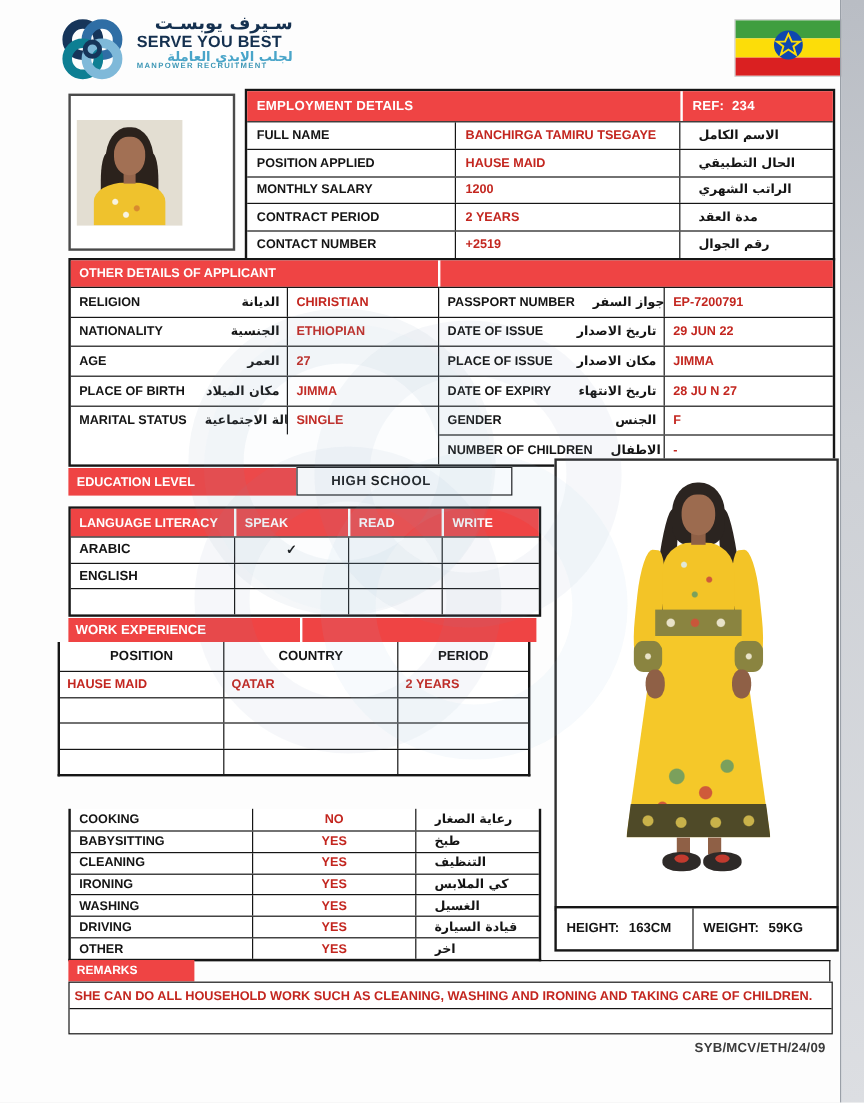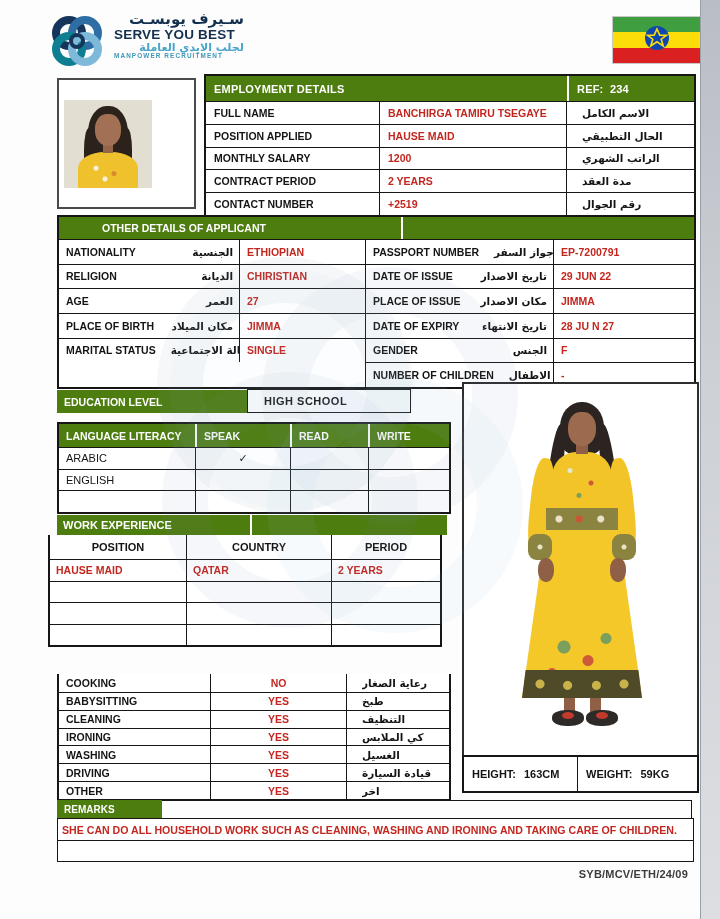--- a/index.html
+++ b/index.html
@@ -23,21 +23,21 @@
   .logo-en{font-size:13.5px;font-weight:bold;color:#14304f;letter-spacing:.2px;}
   .logo-ar2{font-size:11px;color:#49a5c9;font-weight:bold;}
   .logo-en2{font-size:6.4px;color:#3f98b6;letter-spacing:1.1px;font-weight:bold;}
 
   .flag{position:absolute;left:612px;top:16px;width:88px;height:46px;z-index:3;
     display:flex;flex-direction:column;border:1px solid #c8c8c8;}
   .flag .stripe{flex:1;}
   .flag-emblem{position:absolute;left:50%;top:50%;transform:translate(-50%,-50%);}
 
   
-  .pb{background:#4d7c0f;color:#fff;font-weight:bold;}
+  .pb{background:#ef4444;color:#fff;font-weight:bold;}
   .tbl{position:absolute;z-index:1;background:#fff;}
   .cell{display:flex;align-items:center;overflow:hidden;white-space:nowrap;}
   .lbl{font-weight:bold;color:#141414;font-size:10.5px;}
   .red{font-weight:bold;color:#c3261f;font-size:10.5px;}
   .arl{font-weight:bold;color:#141414;font-size:10.5px;}
 
   
   .photo-box{position:absolute;left:57px;top:78px;width:135px;height:127px;border:2px solid #4a4a4a;background:#fff;z-index:1;}
   .portrait{position:absolute;left:5px;top:20px;width:88px;height:88px;background:#e3ded2;overflow:hidden;}
   .p-hair{position:absolute;left:24px;top:6px;width:40px;height:58px;background:#2b221c;border-radius:46% 46% 38% 38%;}
@@ -54,47 +54,47 @@
   .emp-h .cell{padding-left:8px;font-size:11px;letter-spacing:.2px;}
   .emp-h .refc{border-left:2px solid #fff;}
   .emp-body{flex:1;display:grid;grid-template-rows:repeat(5,1fr);}
   .emp-row{display:grid;grid-template-columns:174px 187px 1fr;border-top:1.6px solid #161616;}
   .emp-row .c1{padding-left:8px;border-right:1.6px solid #161616;}
   .emp-row .c2{padding-left:8px;border-right:1.6px solid #161616;}
   .emp-row .c3{justify-content:flex-end;padding-right:9px;}
 
   
   .od{left:57px;top:215px;width:635px;height:170px;border:2px solid #161616;display:flex;flex-direction:column;}
-  .od-h{height:22px;display:grid;grid-template-columns:306px 1fr;padding-left:36px;}
+  .od-h{height:22px;display:grid;grid-template-columns:306px 1fr;}
   .od-h .cell{padding-left:7px;font-size:10.5px;}
   .od-h .r{border-left:2px solid #fff;}
   .od-body{flex:1;display:grid;grid-template-columns:306px 1fr;}
   .od-col{display:grid;grid-template-rows:repeat(6,1fr);}
   .od-col.rgt{border-left:1.6px solid #161616;}
   .od-row{display:grid;border-top:1.6px solid #161616;}
   .od-col.lft .od-row{grid-template-columns:181px 1fr;}
   .od-col.rgt .od-row{grid-template-columns:188px 1fr;text-align:right;}
   .od-lab{display:flex;justify-content:space-between;align-items:center;padding:0 6px 0 7px;border-right:1.6px solid #161616;overflow:hidden;white-space:nowrap;}
   .od-val{padding-left:7px;}
 
   
   .edu-band{position:absolute;left:57px;top:390px;width:190px;height:23px;z-index:1;
     display:flex;align-items:center;padding-left:7px;font-size:10.5px;box-sizing:border-box;}
-  .edu-val{position:absolute;left:247px;top:389px;width:164px;height:24px;z-index:1;background:#fff;
-    border:1.8px solid #161616;box-sizing:border-box;display:flex;align-items:center;padding-left:16px;
+  .edu-val{position:absolute;left:247px;top:389px;width:180px;height:24px;z-index:1;background:#fff;
+    border:1.8px solid #161616;box-sizing:border-box;display:flex;align-items:center;padding-left:28px;
     font-weight:bold;color:#141414;font-size:11px;letter-spacing:.5px;}
 
   
   .lang{left:57px;top:422px;width:390px;height:88px;border:2px solid #161616;display:flex;flex-direction:column;}
   .lang-h{height:23px;display:grid;grid-template-columns:136px 95px 78px 1fr;}
   .lang-h .cell{padding-left:7px;font-size:10.5px;border-left:2px solid #fff;}
   .lang-h .cell:first-child{border-left:none;}
   .lang-body{flex:1;display:grid;grid-template-rows:repeat(3,1fr);}
   .lang-row{display:grid;grid-template-columns:136px 95px 78px 1fr;border-top:1.6px solid #161616;}
-  .lang-row .cell{border-left:1.6px solid #161616;justify-content:center;font-weight:normal;color:#141414;font-size:11px;}
+  .lang-row .cell{border-left:1.6px solid #161616;justify-content:center;font-weight:bold;color:#141414;font-size:11px;}
   .lang-row .cell:first-child{border-left:none;justify-content:flex-start;padding-left:7px;}
 
   
   .we-band{position:absolute;left:57px;top:515px;width:390px;height:20px;z-index:1;display:grid;grid-template-columns:193px 1fr;box-sizing:border-box;}
   .we-band .cell{padding-left:6px;font-size:11px;}
   .we-band .r{border-left:2px solid #fff;}
   .we{left:48px;top:535px;width:390px;height:110px;border:2px solid #161616;border-top:none;display:flex;flex-direction:column;}
   .we-h{height:24px;display:grid;grid-template-columns:136px 145px 1fr;}
   .we-h .cell{justify-content:center;font-weight:bold;color:#141414;font-size:11px;border-left:1.6px solid #161616;}
   .we-h .cell:first-child{border-left:none;}
@@ -256,31 +256,31 @@
 
   <div class="tbl od">
     <div class="od-h pb">
       <div class="cell">OTHER DETAILS OF APPLICANT</div>
       <div class="cell r"></div>
     </div>
     <div class="od-body">
       <div class="od-col lft">
         <div class="od-row">
           <div class="od-lab">
+              <span class="lbl">RELIGION</span>
+              <span class="arl ar">الديانة</span>
+            </div>
+          <div class="cell od-val red">CHIRISTIAN</div>
+        </div>
+        <div class="od-row">
+          <div class="od-lab">
               <span class="lbl">NATIONALITY</span>
               <span class="arl ar">الجنسية</span>
             </div>
           <div class="cell od-val red">ETHIOPIAN</div>
-        </div>
-        <div class="od-row">
-          <div class="od-lab">
-              <span class="lbl">RELIGION</span>
-              <span class="arl ar">الديانة</span>
-            </div>
-          <div class="cell od-val red">CHIRISTIAN</div>
         </div>
         <div class="od-row">
           <div class="od-lab">
               <span class="lbl">AGE</span>
               <span class="arl ar">العمر</span>
             </div>
           <div class="cell od-val red">27</div>
         </div>
         <div class="od-row">
           <div class="od-lab">

